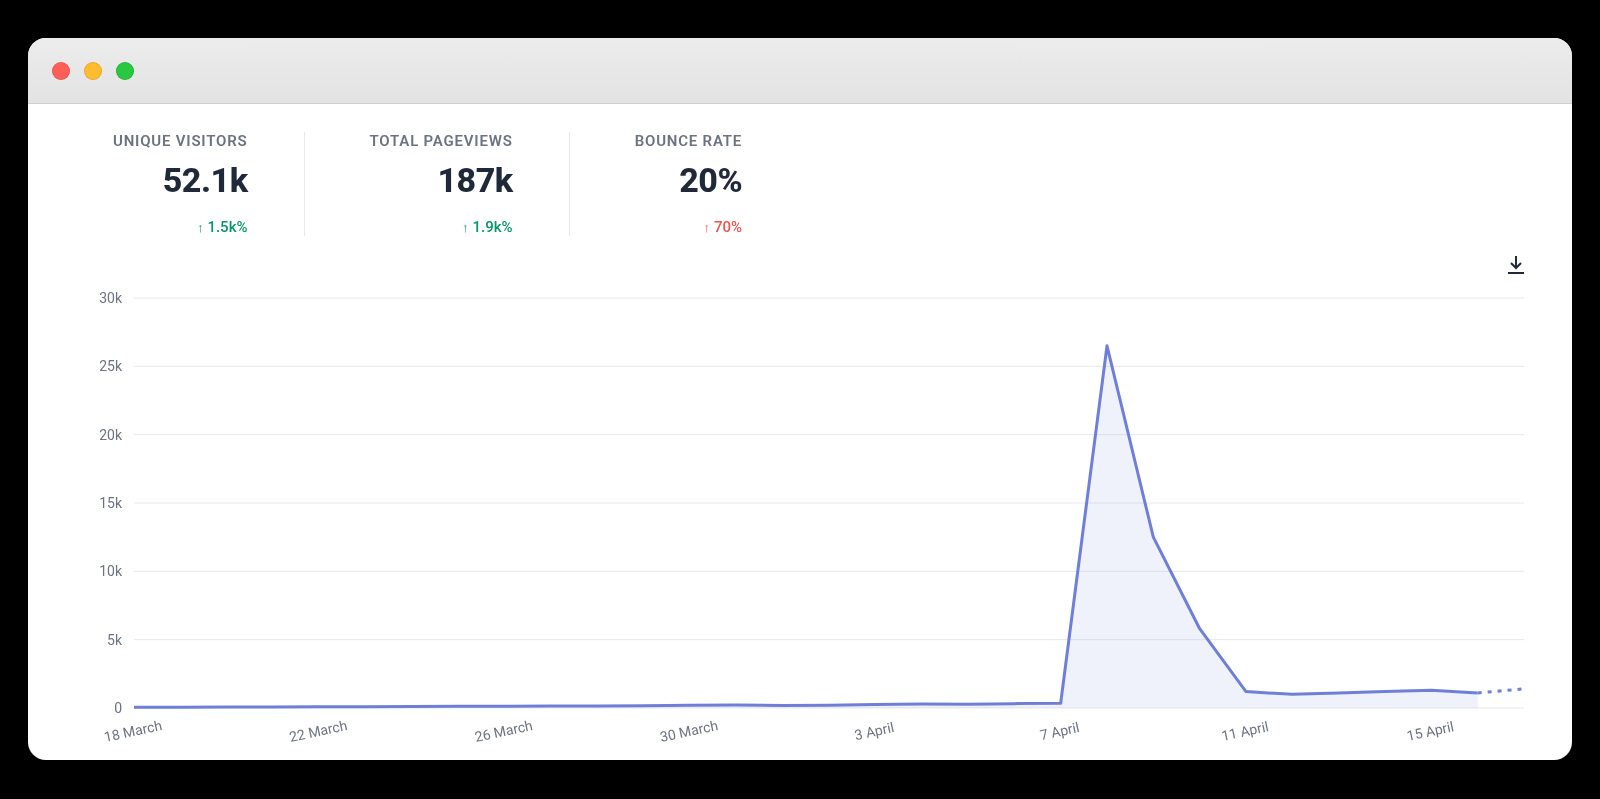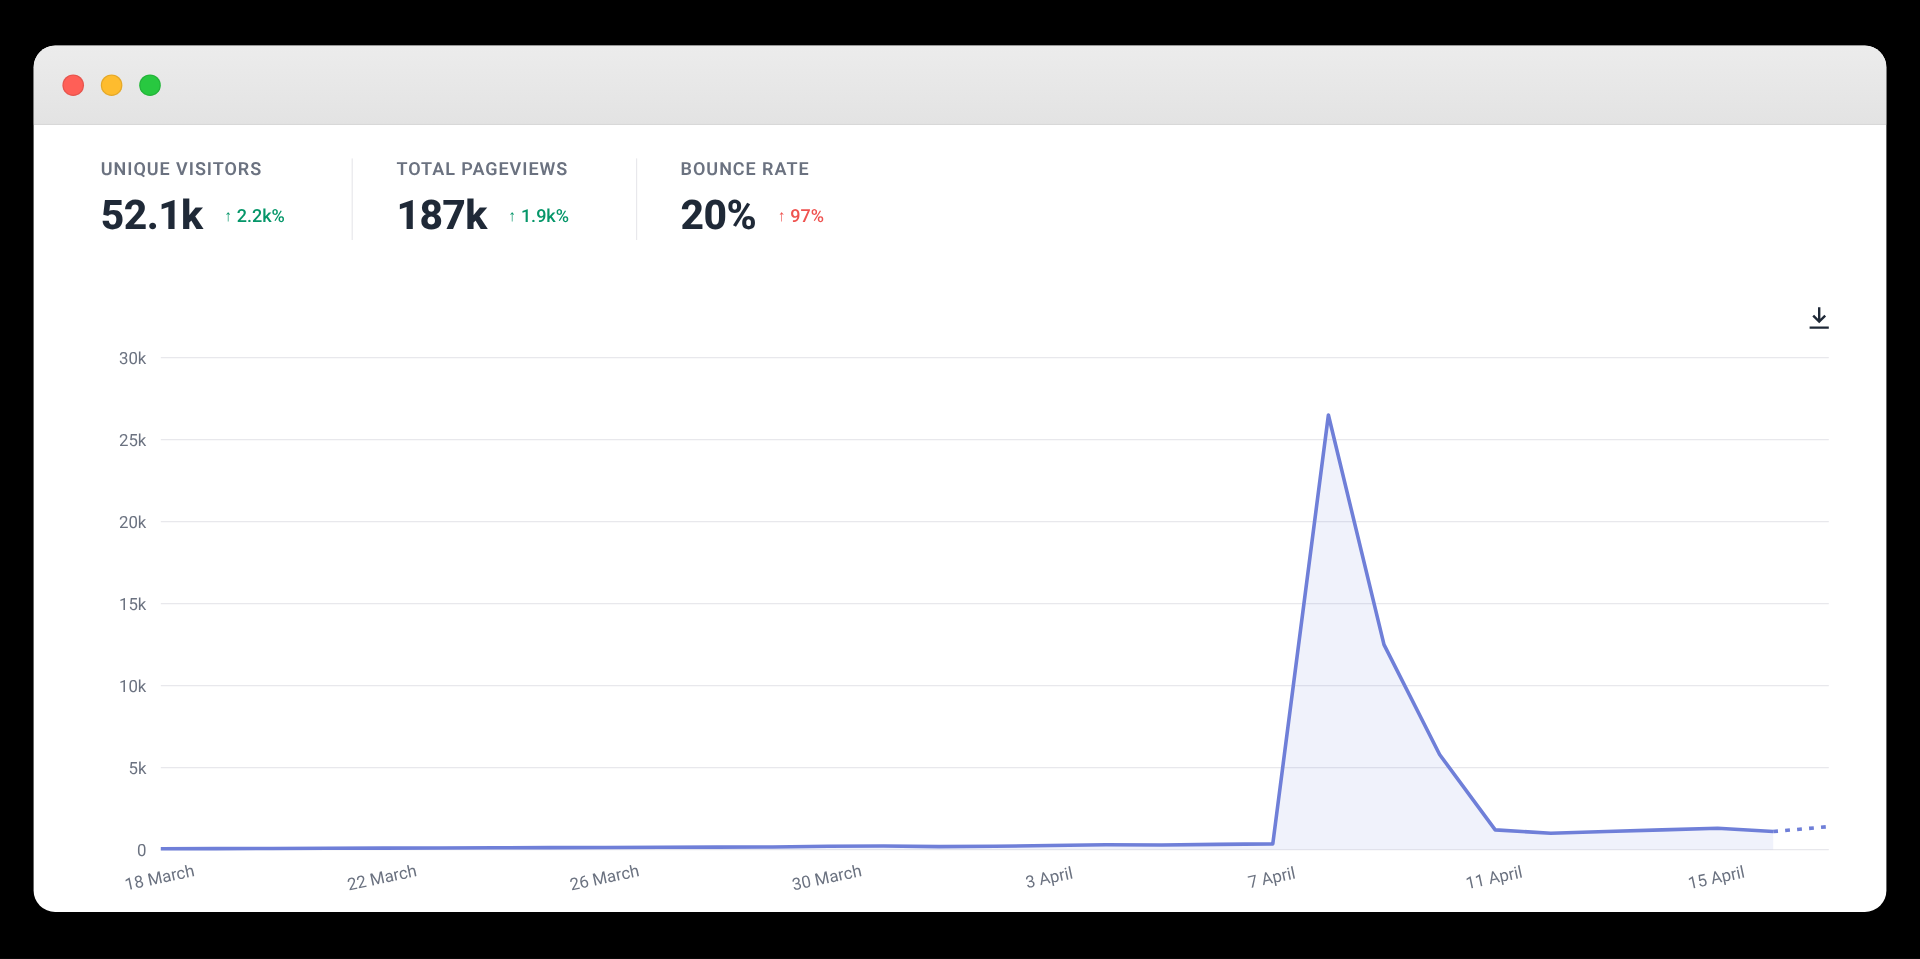--- a/index.html
+++ b/index.html
@@ -37,22 +37,23 @@
     border-right: 1px solid #e8e8ec;
   }
   .stat:last-child { border-right: none; }
   .stat .label {
     font-size: 15px;
     letter-spacing: 0.8px;
     color: #6b7280;
     font-weight: 600;
     margin-bottom: 10px;
     text-transform: uppercase;
+    margin-left: 29px;
   }
-  .stat .row { display: flex; align-items: center; gap: 18px; }
+  .stat .row { display: flex; align-items: flex-end; gap: 18px; flex-direction: column; }
   .stat .value {
     font-size: 34px;
     font-weight: 800;
     color: #1f2937;
     letter-spacing: -0.5px;
   }
   .delta {
     font-size: 15px;
     font-weight: 500;
     display: inline-flex;
@@ -95,41 +96,41 @@
     <div class="dot green"></div>
   </div>
 
   <div class="stats">
     <div class="stat">
       <div class="label">UNIQUE VISITORS</div>
       <div class="row">
         <div class="value">52.1k</div>
         <div class="delta up">
           <span class="arrow">↑</span>
-          <span>2.2k%</span>
+          <span>1.5k%</span>
         </div>
       </div>
     </div>
     <div class="stat">
       <div class="label">TOTAL PAGEVIEWS</div>
       <div class="row">
         <div class="value">187k</div>
         <div class="delta up">
           <span class="arrow">↑</span>
           <span>1.9k%</span>
         </div>
       </div>
     </div>
     <div class="stat">
       <div class="label">BOUNCE RATE</div>
       <div class="row">
         <div class="value">20%</div>
         <div class="delta down">
           <span class="arrow">↑</span>
-          <span>97%</span>
+          <span>70%</span>
         </div>
       </div>
     </div>
   </div>
 
   <div class="download" title="Download">
     <svg viewBox="0 0 24 24">
       <path d="M12 3 L12 15 M7 10 L12 15 L17 10 M4 20 L20 20"></path>
     </svg>
   </div>

